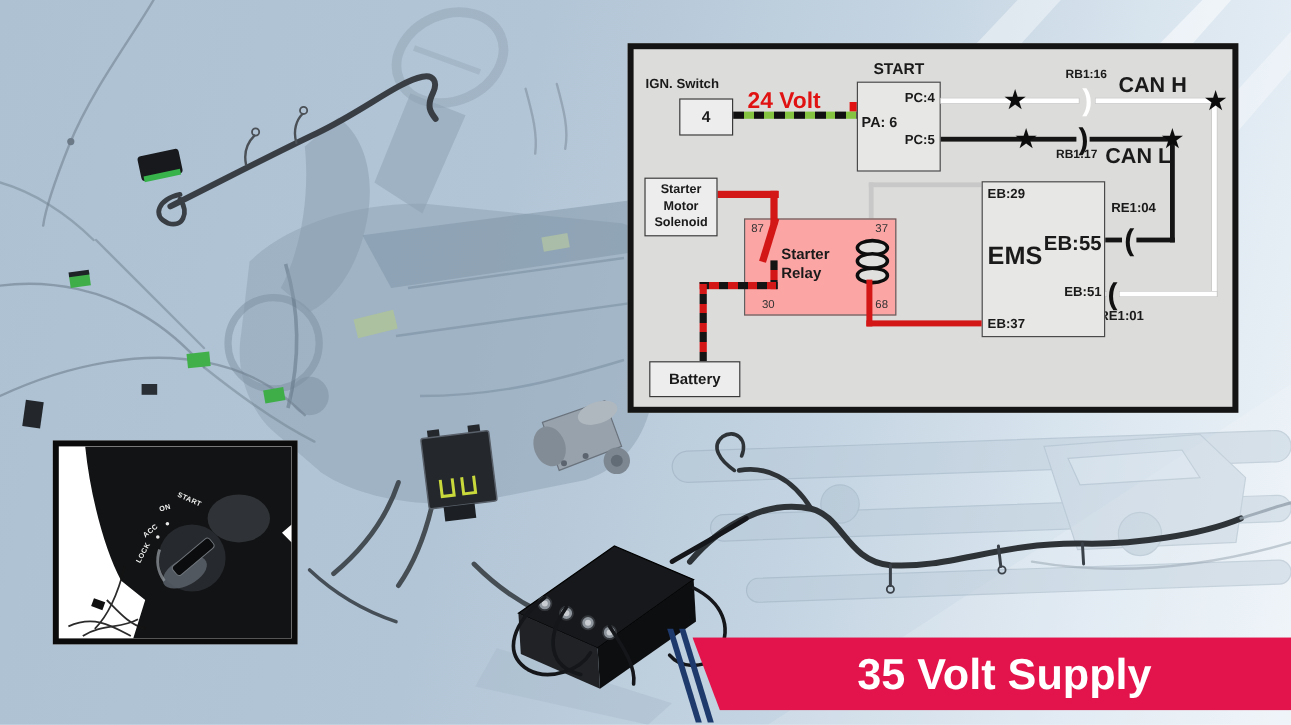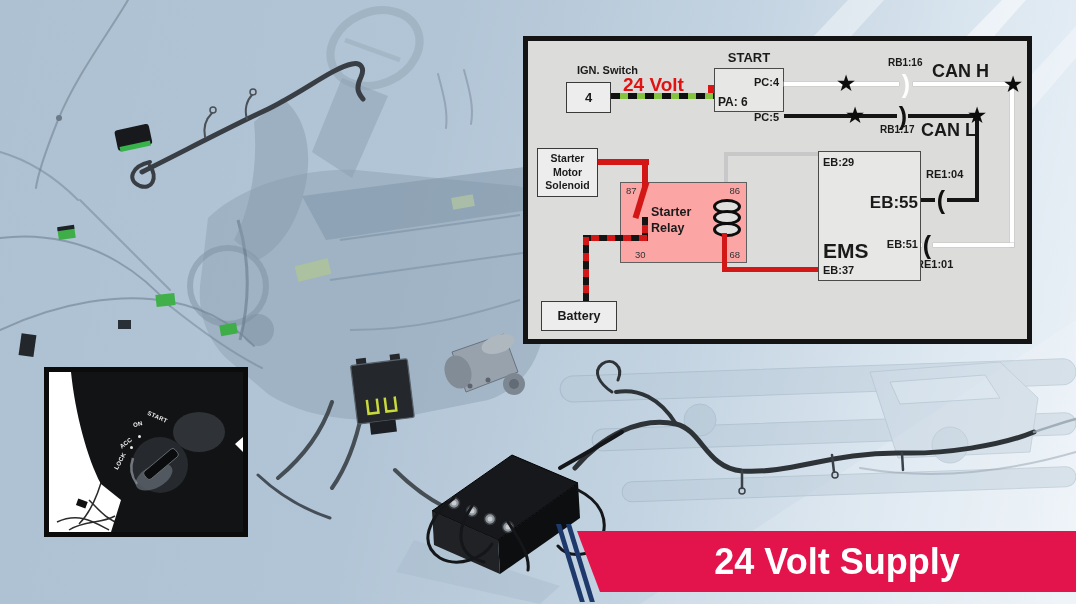--- a/index.html
+++ b/index.html
@@ -162,33 +162,33 @@
       <path d="M472,506 C454,532 458,556 484,562" stroke-width="3"></path>
       <path d="M560,468 C588,452 606,442 622,432" stroke-width="4"></path>
       <path d="M578,490 C602,502 610,522 600,542 C590,558 568,558 558,546" stroke-width="3"></path>
       <path d="M508,522 C520,540 530,556 528,570" stroke-width="3"></path>
     </g>
   </g>
 </svg>
 
 <div class="panel">
 
-  <span class="lbl" style="left:10px;top:23px;width:100px;text-align:right;font-size:11px;">IGN. Switch</span>
+  <span class="lbl" style="left:10px;top:23px;width:100px;text-align:left;font-size:11px;">IGN. Switch</span>
   <div class="box" style="left:38px;top:41px;width:45px;height:31px;">
     <span class="lbl" style="left:0;top:7px;width:100%;text-align:center;font-size:13px;position:absolute;">4</span>
   </div>
 
   <span class="lbl" style="left:95px;top:33px;font-size:19px;color:#e01212;">24 Volt</span>
   <div style="left:180px;top:44px;width:16px;height:8px;background:#e01212;"></div>
   <div style="left:196px;top:38px;width:0;height:0;border-left:14px solid #e01212;border-top:10px solid transparent;border-bottom:10px solid transparent;"></div>
 
   <div class="dash-gb" style="left:83px;top:52px;width:103px;height:6px;"></div>
 
   <span class="lbl" style="left:186px;top:9px;width:70px;text-align:center;font-size:13px;">START</span>
-  <div class="bigbox" style="left:186px;top:27px;width:70px;height:44px;">
+  <div class="bigbox" style="left:186px;top:27px;width:70px;height:75px;">
     <span class="lbl" style="right:4px;top:7px;font-size:11px;position:absolute;">PC:4</span>
     <span class="lbl" style="left:3px;top:26px;font-size:12px;position:absolute;">PA: 6</span>
     <span class="lbl" style="right:4px;top:42px;font-size:11px;position:absolute;">PC:5</span>
   </div>
 
   <div class="wire white" style="left:256px;top:41px;width:115px;height:4px;"></div>
   <div class="wire white" style="left:385px;top:41px;width:98px;height:4px;"></div>
   <div class="wire white" style="left:482px;top:41px;width:4px;height:165px;"></div>
 
   <div class="wire" style="left:256px;top:73px;width:113px;height:4px;"></div>
@@ -215,29 +215,29 @@
   <span class="lbl" style="left:352px;top:83px;font-size:10px;">RB1:17</span>
   <span class="lbl" style="left:393px;top:79px;font-size:18px;">CAN L</span>
   <span class="lbl" style="left:398px;top:127px;font-size:11px;">RE1:04</span>
   <span class="lbl" style="left:388px;top:217px;font-size:11px;">RE1:01</span>
 
   <div class="wire gray" style="left:196px;top:111px;width:94px;height:4px;"></div>
   <div class="wire gray" style="left:196px;top:111px;width:4px;height:48px;"></div>
 
   <div class="bigbox" style="left:290px;top:110px;width:103px;height:130px;">
     <span class="lbl" style="left:4px;top:4px;font-size:11px;position:absolute;">EB:29</span>
-    <span class="lbl" style="left:4px;top:50px;font-size:21px;position:absolute;margin-top:37px;">EMS</span>
+    <span class="lbl" style="left:4px;top:50px;font-size:21px;position:absolute;">EMS</span>
     <span class="lbl" style="right:2px;top:41px;font-size:17px;position:absolute;">EB:55</span>
     <span class="lbl" style="right:2px;top:86px;font-size:11px;position:absolute;">EB:51</span>
     <span class="lbl" style="left:4px;bottom:4px;font-size:11px;position:absolute;">EB:37</span>
   </div>
 
   <div class="bigbox" style="left:92px;top:141px;width:127px;height:81px;background:#fca5a5;border-color:#606060;">
     <span class="pin" style="left:5px;top:2px;position:absolute;">87</span>
-    <span class="pin" style="right:6px;top:2px;position:absolute;">86</span>
+    <span class="pin" style="right:6px;top:2px;position:absolute;">37</span>
     <span class="pin" style="left:14px;bottom:2px;position:absolute;">30</span>
     <span class="pin" style="right:6px;bottom:2px;position:absolute;">68</span>
     <span class="lbl pre" style="left:30px;top:21px;font-size:12.5px;line-height:1.3;text-align:left;position:absolute;">Starter
 Relay</span>
     <div class="coil-ring" style="left:92px;top:16px;position:absolute;"></div>
     <div class="coil-ring" style="left:92px;top:27px;position:absolute;"></div>
     <div class="coil-ring" style="left:92px;top:39px;position:absolute;"></div>
   </div>
 
   <div class="wire red" style="left:69px;top:118px;width:52px;height:6px;"></div>
@@ -280,14 +280,14 @@
   <span class="klabel" style="left:70px;top:68px;transform:rotate(-38deg);">ACC</span>
   <span class="klabel" style="left:84px;top:49px;transform:rotate(-15deg);">ON</span>
   <span class="klabel" style="left:98px;top:42px;transform:rotate(24deg);">START</span>
   <span class="kdot" style="left:81px;top:74px;"></span>
   <span class="kdot" style="left:89px;top:63px;"></span>
 </div>
 
 <div class="stripe" style="left:556px;"></div>
 <div class="stripe" style="left:566px;"></div>
 <div class="banner">
-  <span>24 Volt Supply</span>
+  <span>35 Volt Supply</span>
 </div>
 
 </body></html>

